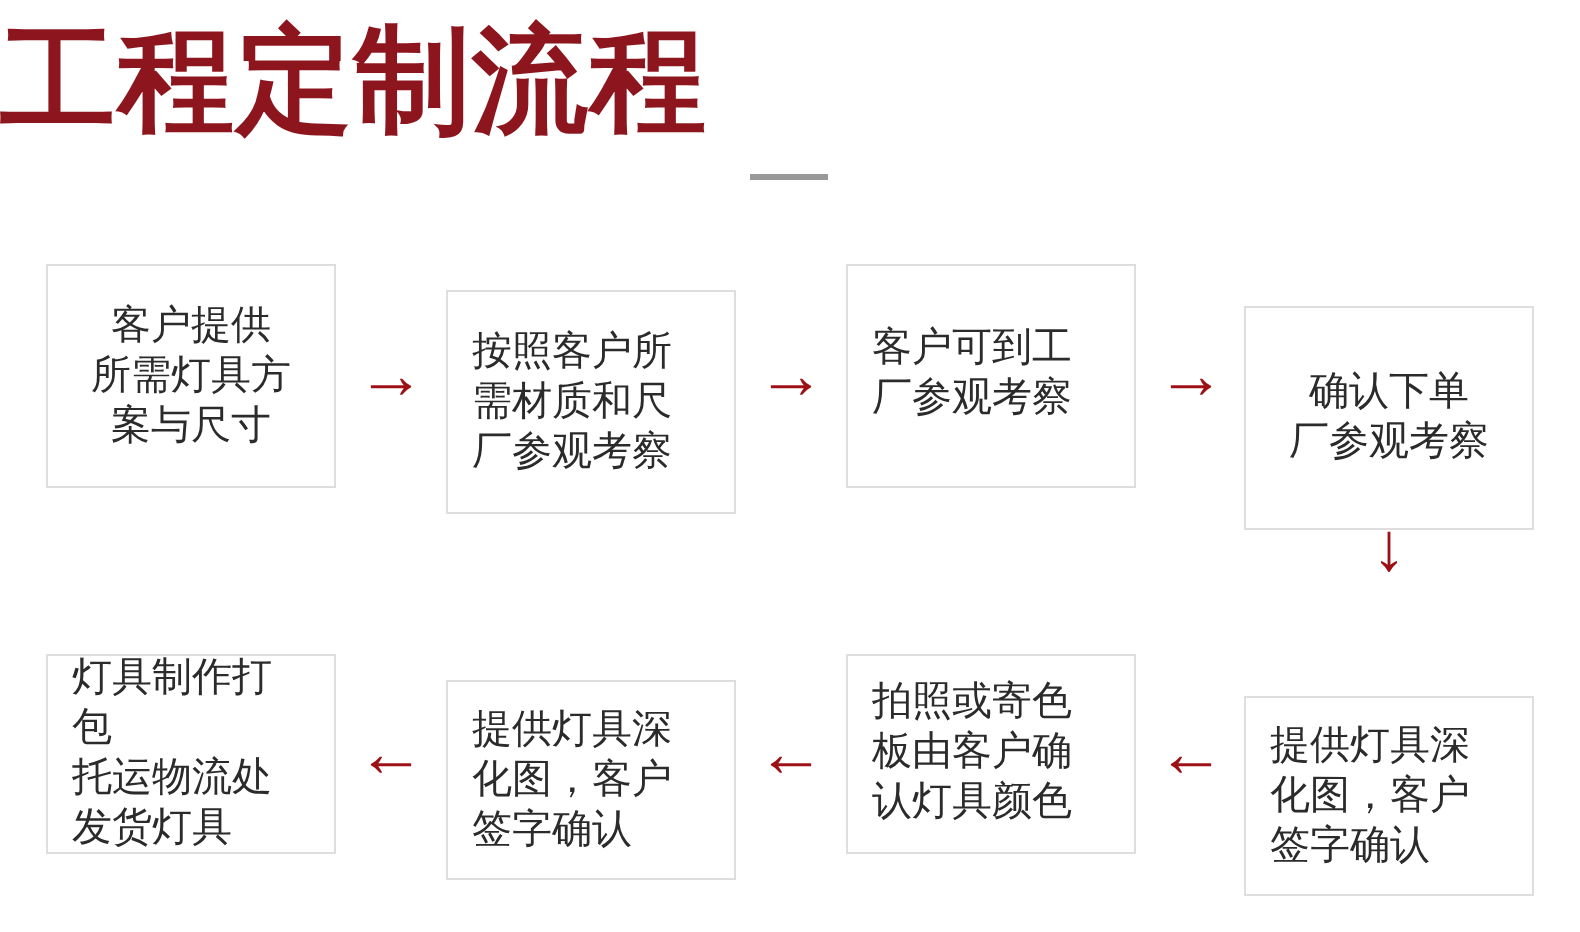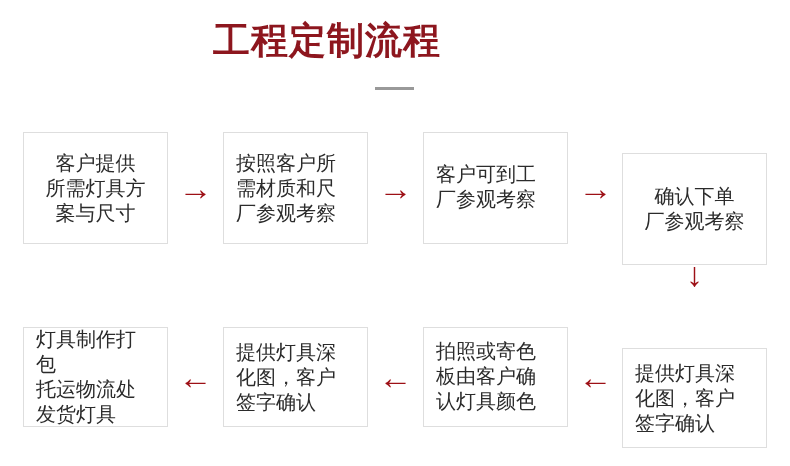--- a/index.html
+++ b/index.html
@@ -13,22 +13,22 @@
     height: 466px;
     background: #ffffff;
     font-family: "Liberation Sans", sans-serif;
     overflow: hidden;
   }
   .title {
     position: absolute;
     top: 13px;
     left: 0;
     width: 654px;
-    text-align: center;
-    font-size: 37px;
+    text-align: left;
+    font-size: 58px;
     line-height: 56px;
     font-weight: bold;
     letter-spacing: 1px;
     color: var(--title-red, #8d161e);
     white-space: nowrap;
   }
   .divider {
     position: absolute;
     left: 375px;
     top: 87px;
@@ -46,21 +46,21 @@
     flex-direction: column;
     justify-content: center;
     padding: 0 12px;
     color: var(--box-text, #2b2b2b);
     font-size: 20px;
     line-height: 25px;
   }
   .r1 { top: 132px; height: 112px; }
   .r2 { top: 327px; height: 100px; }
   .c1 { left: 23px; }
-  .c2 { left: 223px; }
+  .c2 { left: 223px; margin-top: 13px; }
   .c3 { left: 423px; font-family: Liberation Mono, monospace; }
   .c4 { left: 622px; margin-top: 21px; }
   .t-center { text-align: center; }
   .t-left   { text-align: left; }
   .arrow {
     position: absolute;
     width: 55px;
     display: flex;
     align-items: center;
     justify-content: center;

